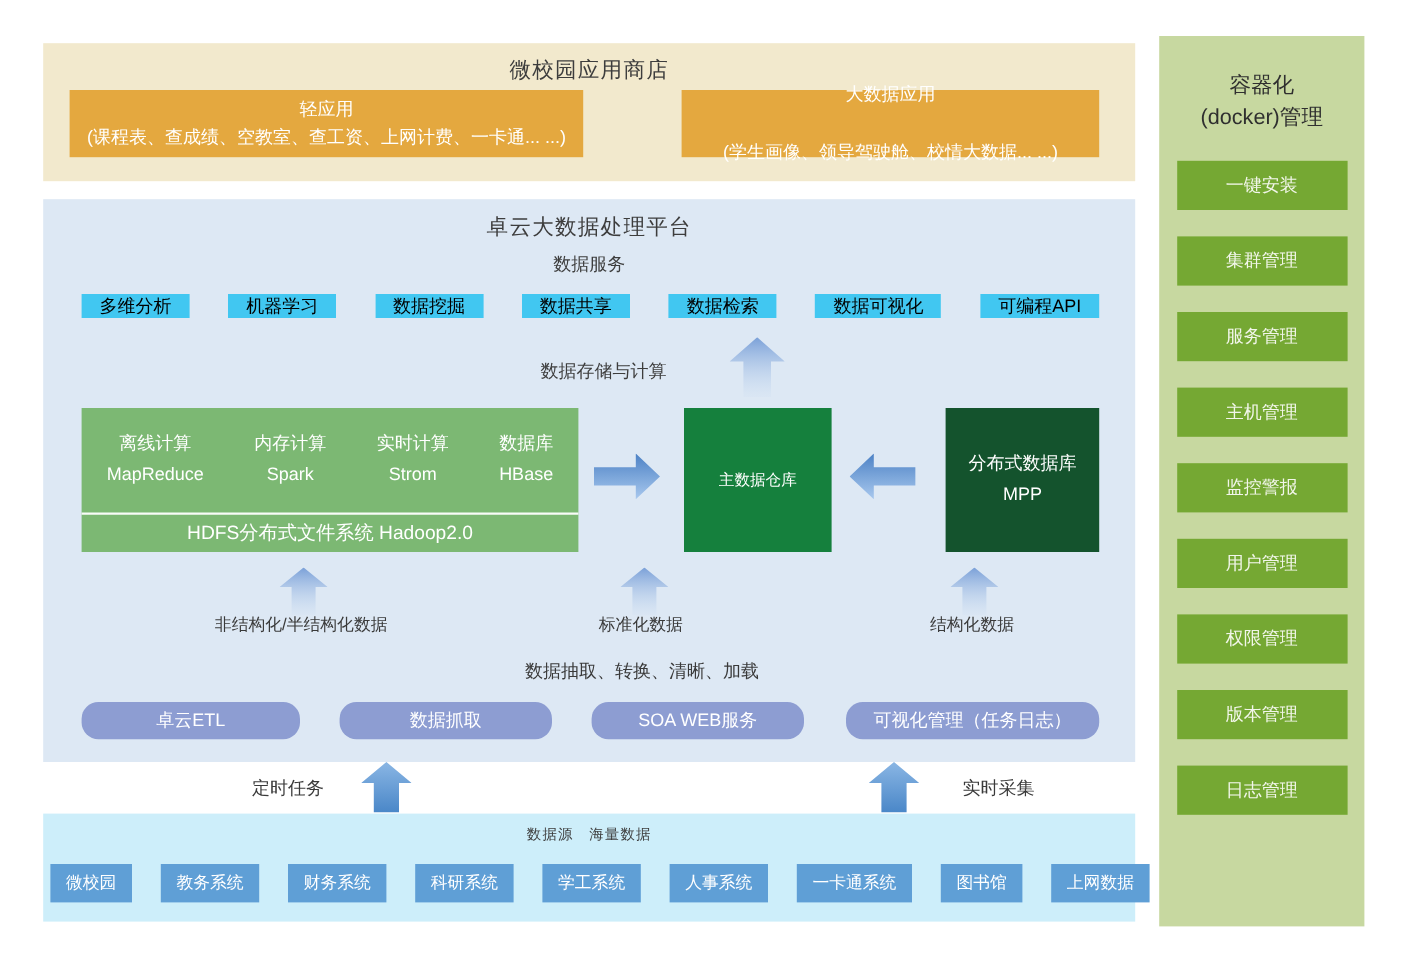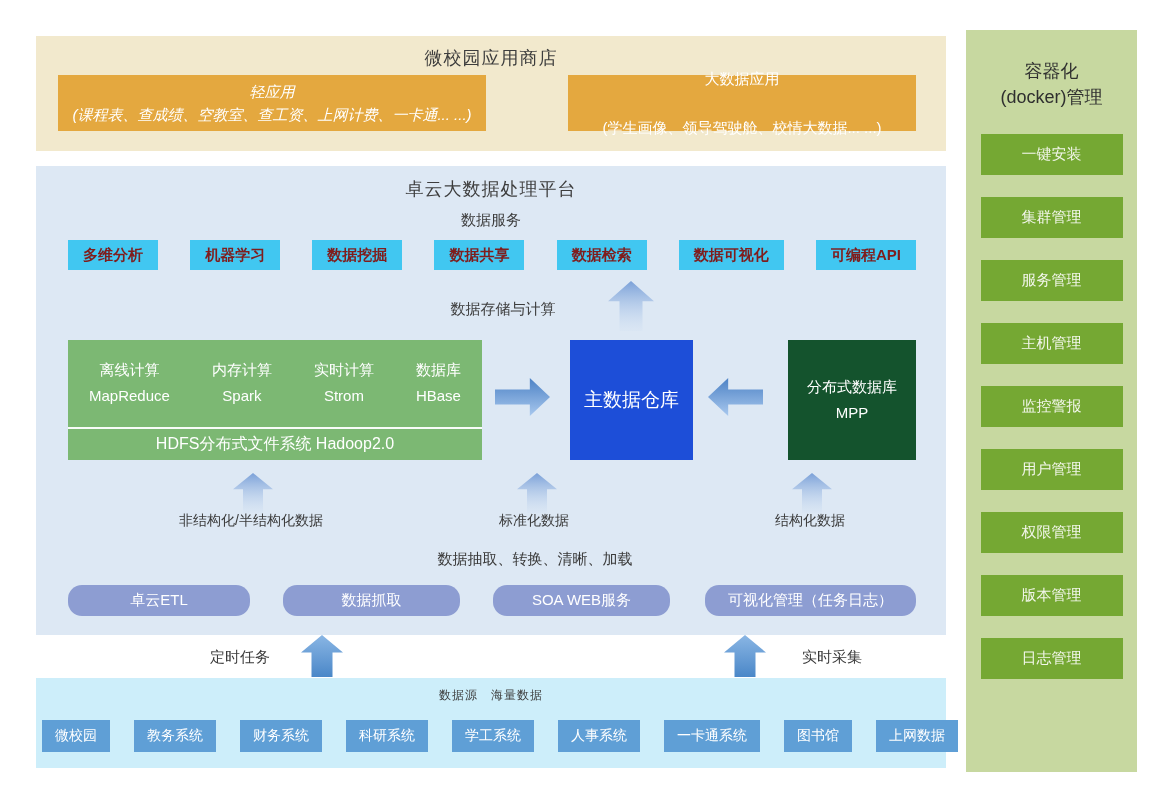--- a/index.html
+++ b/index.html
@@ -14,41 +14,41 @@
   .app-store{left:36px;top:36px;width:910px;height:115px;background:#f2e9cd;}
   .app-store .panel-title{
     position:absolute;top:10px;left:0;width:100%;text-align:center;
     font-size:18px;color:#3d3d3d;letter-spacing:1px;
   }
   .orange-box{
     position:absolute;top:39px;height:56px;background:#e4a83f;color:#ffffff;
     display:flex;flex-direction:column;justify-content:center;align-items:center;
     font-size:15px;line-height:23px;text-align:center;
   }
-  .orange-box.light-app{left:22px;width:428px;font-style:italic;}
+  .orange-box.light-app{left:22px;width:428px;}
   .orange-box.big-data{left:532px;width:348px;gap:26px;}
 
   
   .platform{left:36px;top:166px;width:910px;height:469px;background:#dde8f4;}
   .platform .panel-title{
     position:absolute;top:11px;left:0;width:100%;text-align:center;
     font-size:18px;color:#3d3d3d;letter-spacing:1px;
   }
   .data-service-label{
     position:absolute;top:45px;left:0;width:100%;text-align:center;
     font-size:15px;color:#3d3d3d;
   }
   .service-row{
     position:absolute;top:74px;left:32px;right:30px;height:30px;
     display:flex;justify-content:space-between;align-items:center;
   }
   .service-box{
-    height:30px;background:#41c7f1;color:#7f1d1d;font-size:15px;
+    height:20px;background:#41c7f1;color:#000000;font-size:15px;
     display:flex;align-items:center;justify-content:center;
-    padding:0 15px;white-space:nowrap;font-weight:bold;
+    padding:0 15px;white-space:nowrap;
   }
   .storage-label{
     position:absolute;top:134px;left:327px;width:280px;text-align:center;
     font-size:15px;color:#3d3d3d;
   }
   .arrow{position:absolute;}
   .arrow svg{display:block;width:100%;height:100%;}
   .arrow-main-up{left:572px;top:115px;width:46px;height:50px;}
   .hadoop-box{
     position:absolute;left:32px;top:174px;width:414px;height:120px;background:#7cb873;
@@ -58,22 +58,22 @@
     position:absolute;top:0;left:0;width:100%;height:85px;
     display:flex;justify-content:space-around;align-items:center;
   }
   .hadoop-col{text-align:center;font-size:15px;line-height:26px;}
   .hadoop-base{
     position:absolute;left:0;bottom:0;width:100%;height:33px;
     border-top:2px solid rgba(255,255,255,0.95);box-sizing:border-box;
     display:flex;align-items:center;justify-content:center;font-size:16px;
   }
   .warehouse-box{
-    position:absolute;left:534px;top:174px;width:123px;height:120px;background:#1d4ed8;
-    color:#ffffff;font-size:19px;display:flex;align-items:center;justify-content:center;
+    position:absolute;left:534px;top:174px;width:123px;height:120px;background:#15803d;
+    color:#ffffff;font-size:13px;display:flex;align-items:center;justify-content:center;
   }
   .mpp-box{
     position:absolute;left:752px;top:174px;width:128px;height:120px;background:#14532d;
     color:#ffffff;font-size:15px;line-height:26px;
     display:flex;flex-direction:column;align-items:center;justify-content:center;
   }
   .arrow-right{left:459px;top:212px;width:55px;height:38px;}
   .arrow-left{left:672px;top:212px;width:55px;height:38px;}
   .arrow-up-1{left:197px;top:307px;width:40px;height:40px;}
   .arrow-up-2{left:481px;top:307px;width:40px;height:40px;}

